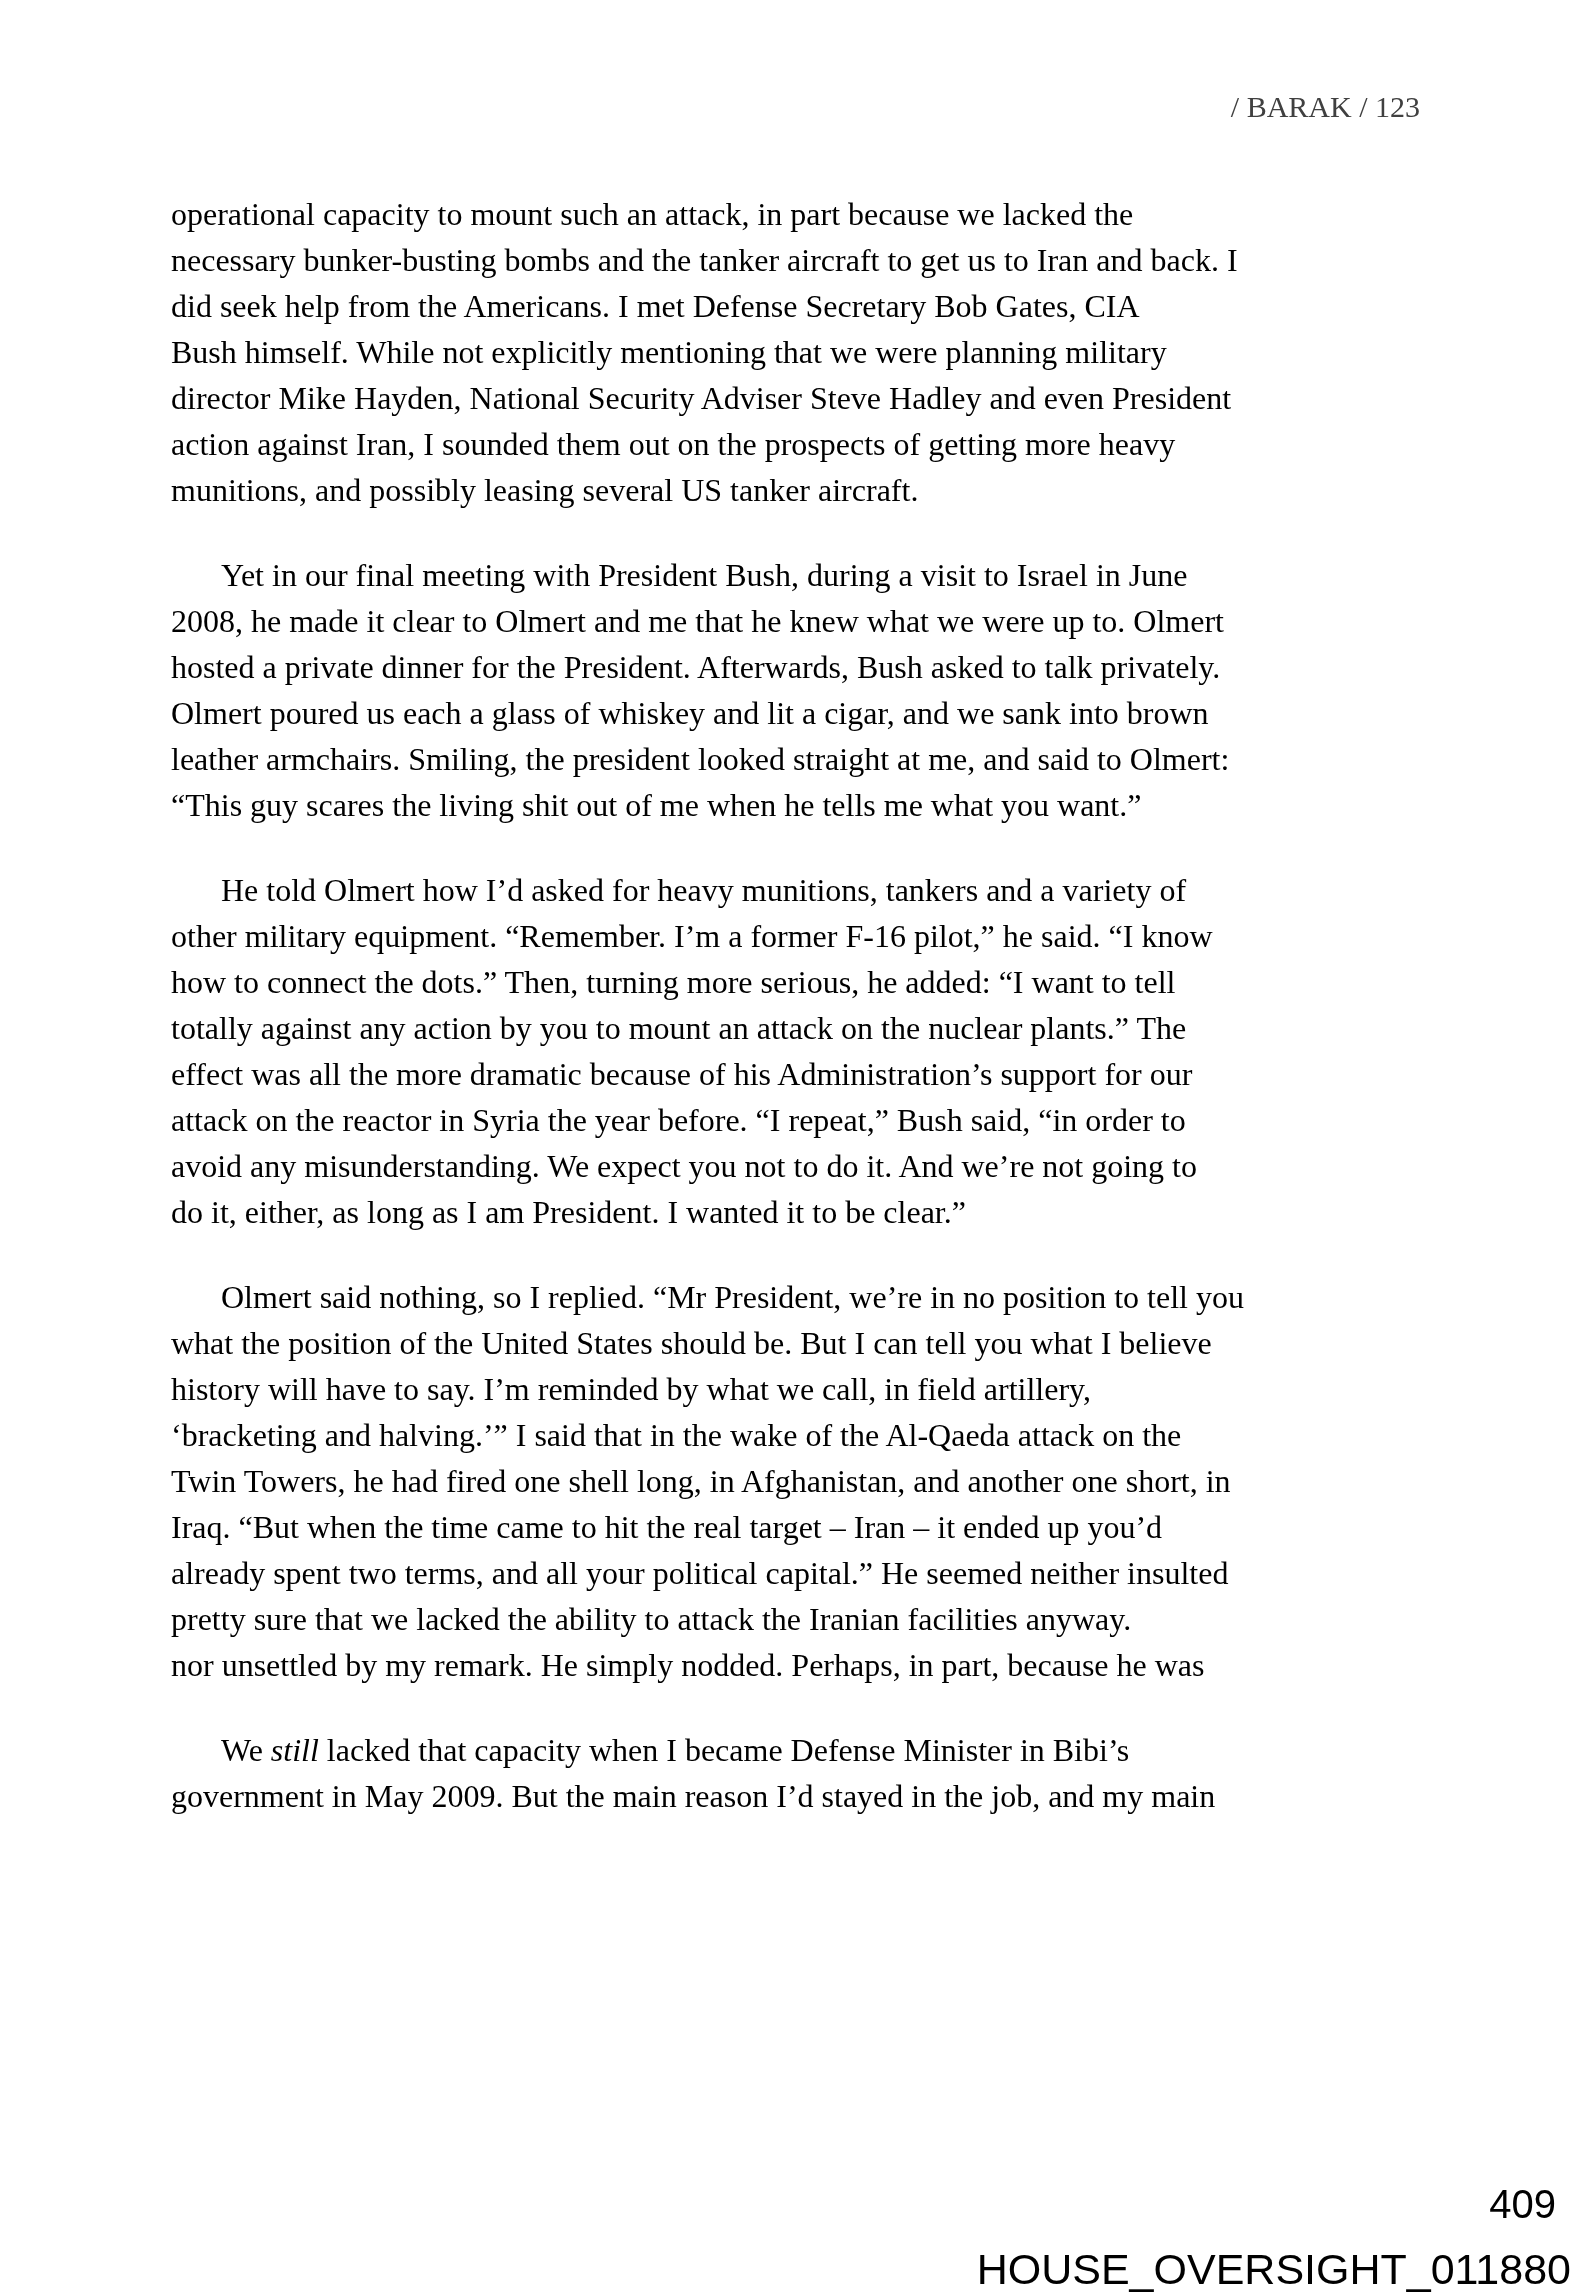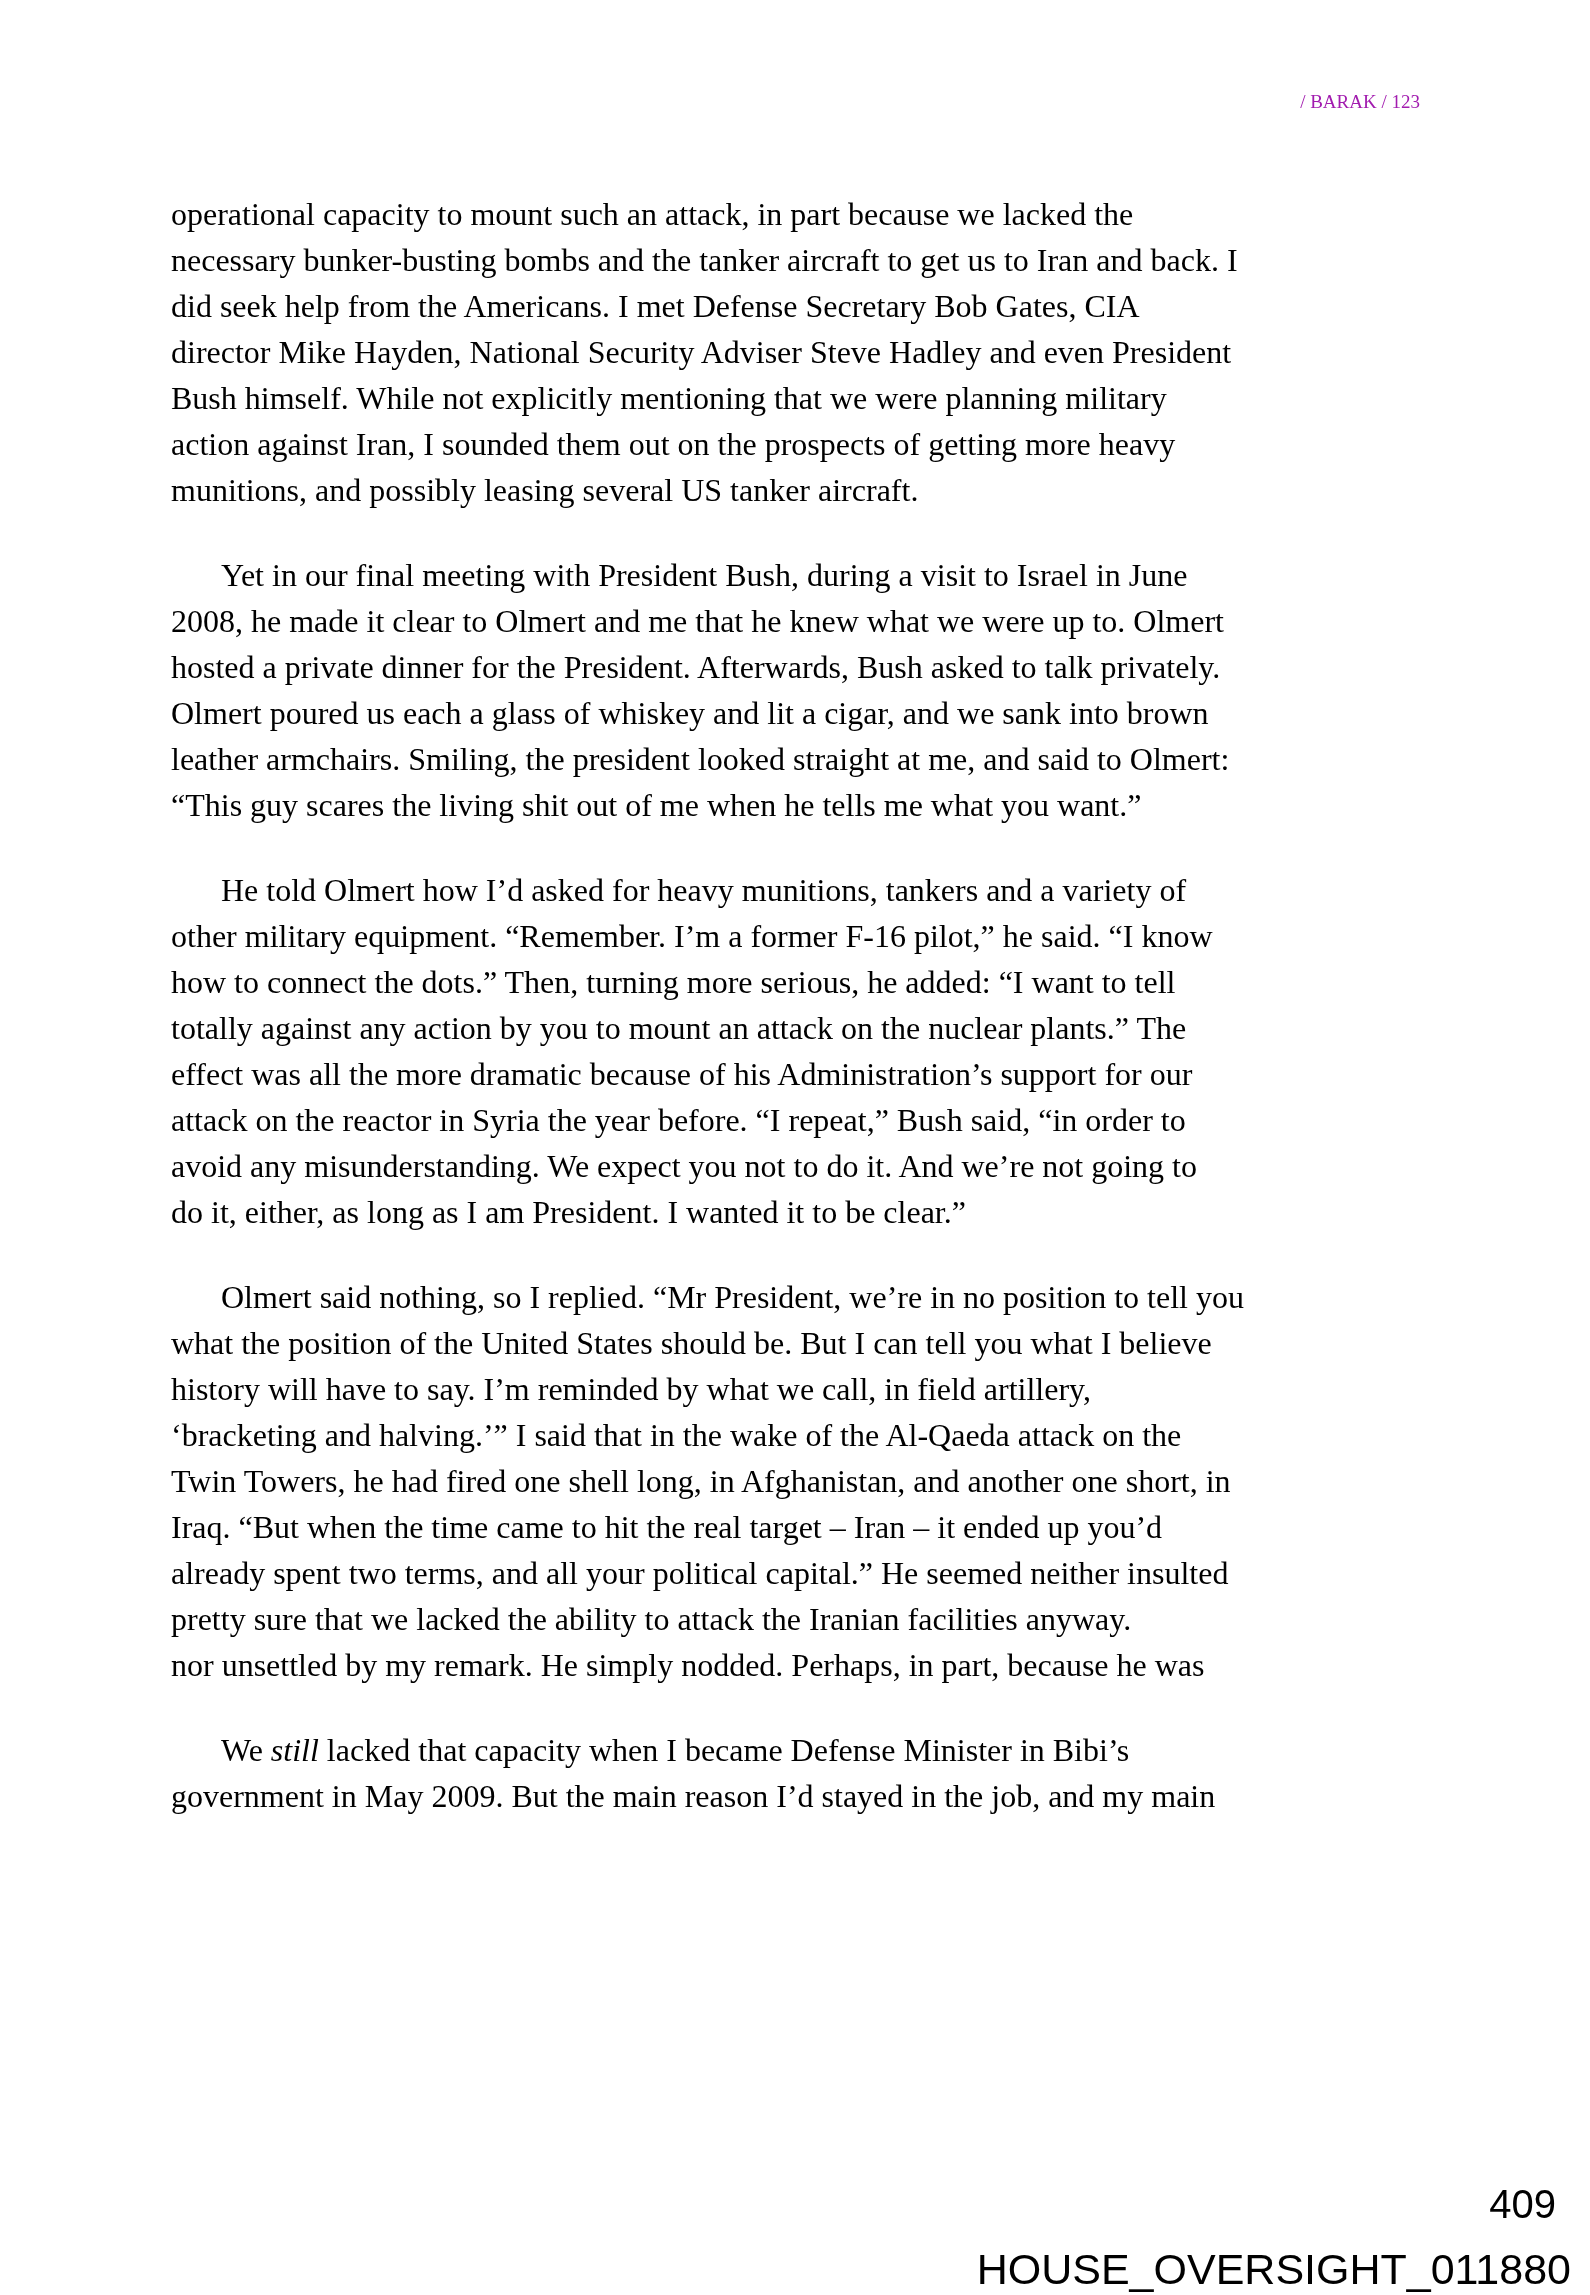--- a/index.html
+++ b/index.html
@@ -13,24 +13,24 @@
     height: 2295px;
     background: #ffffff;
     color: #000000;
     font-family: "Liberation Serif", "DejaVu Serif", serif;
     overflow: hidden;
   }
   .running-header {
     position: absolute;
     top: 92px;
     right: 171px;
-    font-size: 19px;
+    font-size: 30px;
     line-height: 1;
     white-space: nowrap;
-    color: #a21caf;
+    color: #404040;
   }
   .body-text {
     position: absolute;
     top: 191px;
     left: 171px;
     width: 1251px;
     font-size: 32px;
     line-height: 46px;
   }
   .para {
@@ -73,22 +73,22 @@
 <div class="page">
 
   <div class="running-header">/ BARAK / 123</div>
 
   <div class="body-text">
 
     <div class="para">
       <span class="ln">operational capacity to mount such an attack, in part because we lacked the</span>
       <span class="ln">necessary bunker-busting bombs and the tanker aircraft to get us to Iran and back. I</span>
       <span class="ln">did seek help from the Americans. I met Defense Secretary Bob Gates, CIA</span>
+      <span class="ln">Bush himself. While not explicitly mentioning that we were planning military</span>
       <span class="ln">director Mike Hayden, National Security Adviser Steve Hadley and even President</span>
-      <span class="ln">Bush himself. While not explicitly mentioning that we were planning military</span>
       <span class="ln">action against Iran, I sounded them out on the prospects of getting more heavy</span>
       <span class="ln">munitions, and possibly leasing several US tanker aircraft.</span>
     </div>
 
     <div class="para indented">
       <span class="ln">Yet in our final meeting with President Bush, during a visit to Israel in June</span>
       <span class="ln">2008, he made it clear to Olmert and me that he knew what we were up to. Olmert</span>
       <span class="ln">hosted a private dinner for the President. Afterwards, Bush asked to talk privately.</span>
       <span class="ln">Olmert poured us each a glass of whiskey and lit a cigar, and we sank into brown</span>
       <span class="ln">leather armchairs. Smiling, the president looked straight at me, and said to Olmert:</span>

